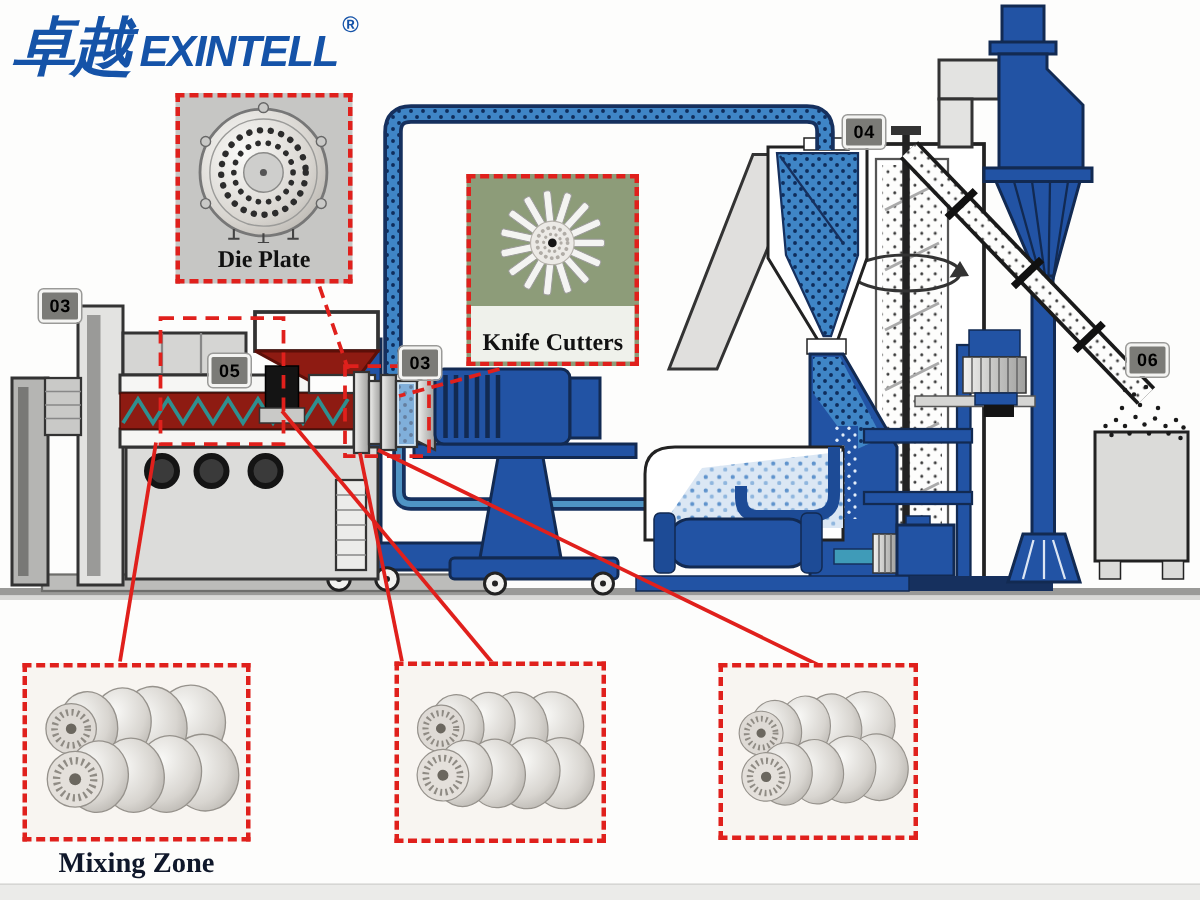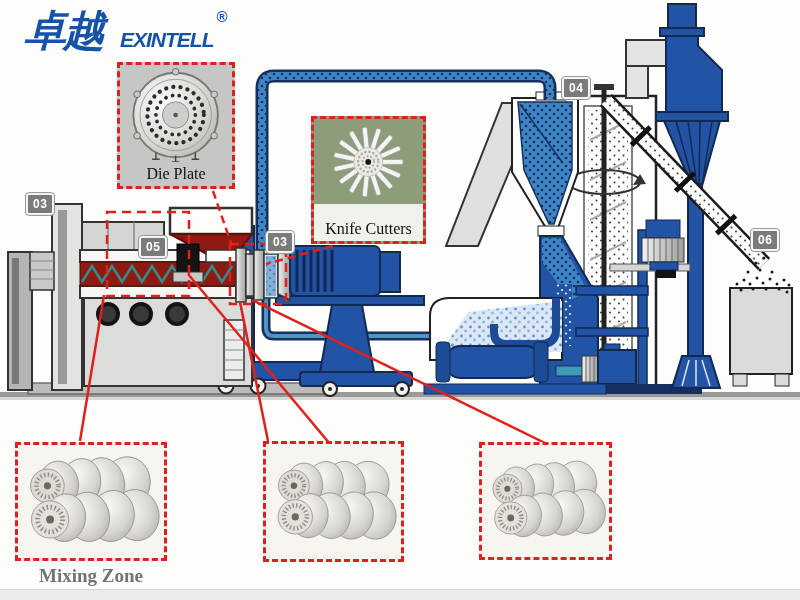--- a/index.html
+++ b/index.html
@@ -1,37 +1,37 @@
 <!DOCTYPE html>
 <html><head>
 <meta charset="utf-8">
 <style>
   *{margin:0;padding:0;box-sizing:border-box}
   html,body{width:800px;height:600px;overflow:hidden}
   body{font-family:"Liberation Sans",sans-serif;background:#fdfdfc;position:relative}
   .stage{position:absolute;left:0;top:0;width:800px;height:600px;background:#fdfdfc}
   svg.machinery{position:absolute;left:0;top:0}
-  .logo{position:absolute;left:24px;top:12px;color:#1553a8;font-weight:bold;font-style:italic;display:flex;align-items:flex-end;z-index:30}
+  .logo{position:absolute;left:8px;top:12px;color:#1553a8;font-weight:bold;font-style:italic;display:flex;align-items:flex-end;z-index:30}
   .logo .cn{font-size:42px;line-height:.9;letter-spacing:-3px}
-  .logo .en{font-size:21px;line-height:1;letter-spacing:-1px;margin-left:18px}
+  .logo .en{font-size:29px;line-height:1;letter-spacing:-1px;margin-left:7px}
   .logo .reg{font-size:15px;font-style:normal;align-self:flex-start;margin-top:-4px;margin-left:3px}
-  .badge{position:absolute;z-index:25;background:#7b7b77;color:#ffffff;font-weight:bold;font-size:12px;line-height:1;padding:3px 5px;border:2px solid #f4f4f2;outline:1px solid #9a9a98;border-radius:3px;letter-spacing:.5px}
+  .badge{position:absolute;z-index:25;background:#7b7b77;color:#000000;font-weight:bold;font-size:12px;line-height:1;padding:3px 5px;border:2px solid #f4f4f2;outline:1px solid #9a9a98;border-radius:3px;letter-spacing:.5px}
   .callout{position:absolute;z-index:20;border:3px dashed #e0201c;display:flex;flex-direction:column}
   .callout .photo{flex:1;display:flex;align-items:center;justify-content:center;overflow:hidden}
   .callout .photo svg{width:94%;height:94%}
-  .plabel{text-align:center;font-family:"Liberation Serif",serif;font-weight:normal;font-size:16px;color:#111;padding:0 0 3px}
+  .plabel{text-align:center;font-family:"Liberation Serif",serif;font-weight:bold;font-size:16px;color:#111;padding:0 0 3px}
   #die-box{left:117px;top:62px;width:118px;height:127px;background:#c6c6c4}
   #knife-box{left:311px;top:116px;width:115px;height:128px;background:#8d9c79}
   #knife-box .plabel{background:#eff1eb;padding-top:16px}
   .zonebox{position:absolute;z-index:20;border:3px dashed #e0201c;background:#f8f5f1;display:flex;align-items:center;justify-content:center}
   .zonebox svg{width:97%;height:97%}
   #zone-mixing{left:15px;top:442px;width:152px;height:119px}
   #zone-melting{left:263px;top:441px;width:141px;height:121px}
   #zone-extruder{left:479px;top:442px;width:133px;height:118px}
-  .zlabel{position:absolute;z-index:20;text-align:center;font-family:"Liberation Serif",serif;font-weight:bold;font-size:19px;color:#737373}
+  .zlabel{position:absolute;z-index:20;text-align:center;font-family:"Liberation Serif",serif;font-weight:bold;font-size:19px;color:#0f172a}
   #zl-mixing{left:15px;top:565px;width:152px}
   #zl-melting{left:263px;top:567px;width:141px}
   #zl-extruder{left:479px;top:564px;width:133px}
   .bottom-strip{position:absolute;left:0;top:589px;width:800px;height:11px;background:#ebebe9;border-top:1px solid #d6d6d4;z-index:5}
 </style>
 </head>
 <body>
 
 <div class="stage">
 

